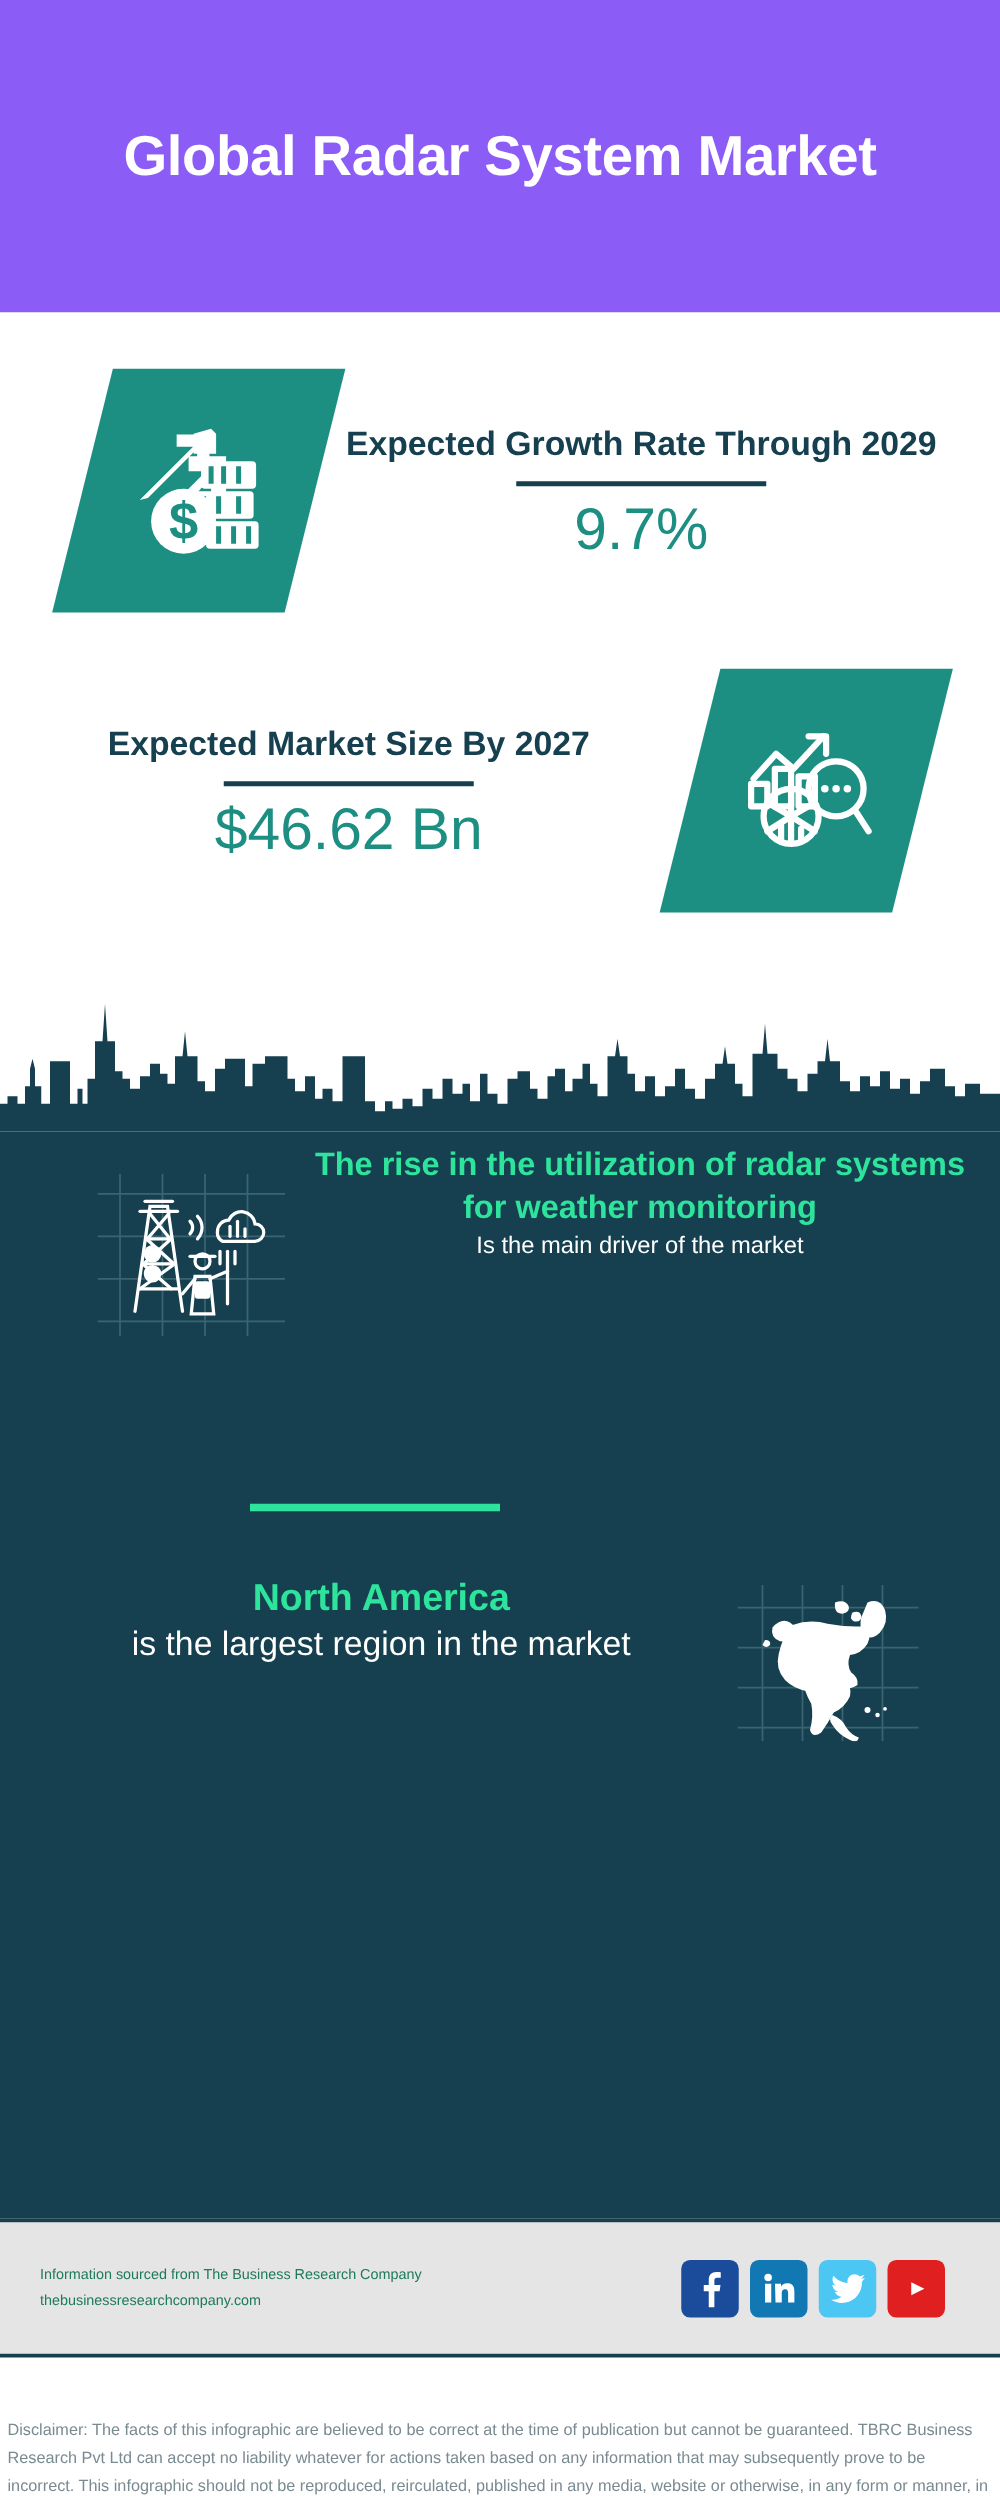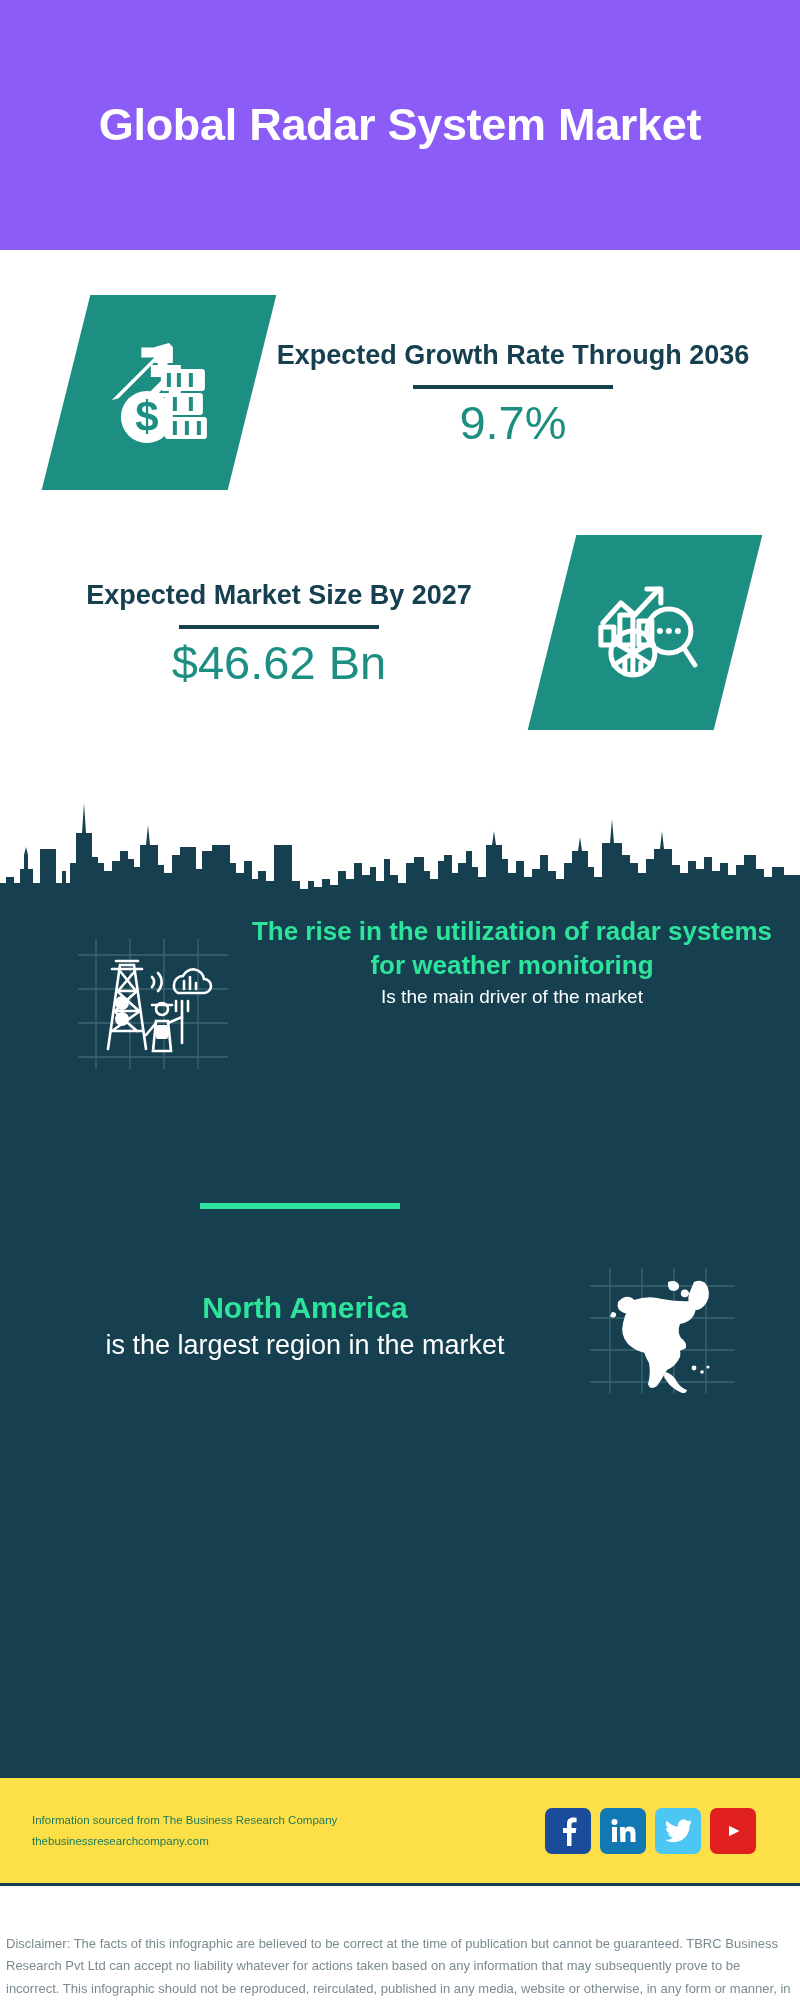--- a/index.html
+++ b/index.html
@@ -138,21 +138,21 @@
     position:absolute;
     top:298px; left:200px;
     width:200px; height:6px;
     background:#2ee49c;
   }
 
   .region-block {
     position:absolute;
     top:355px; left:0; width:100%;
     display:flex;
-    align-items:center;
+    align-items:flex-start;
   }
   .region-text {
     flex:1 1 auto;
     text-align:center;
     padding-left:26px; padding-right:6px;
   }
   .region-hl {
     color:#2ee49c;
     font-size:30px;
     font-weight:bold;
@@ -169,21 +169,21 @@
     flex:0 0 auto;
     width:145px; height:125px;
     margin-right:65px; margin-top:8px;
     position:relative;
   }
 
   
   .footer-sep { height:3px; background:#16404f; width:100%; }
   .footer {
     height:105px;
-    background:#fde047;
+    background:#e5e5e5;
     display:flex;
     align-items:center;
     padding:0 32px 0 32px;
   }
   .footer-text { flex:1 1 auto; }
   .footer-line {
     color:#1d7a5a;
     font-size:11.5px;
     line-height:1.75;
   }
@@ -247,21 +247,21 @@
           <rect x="94" y="84" width="4" height="14"></rect>
         </g>
 
         <circle cx="44" cy="80" r="26" fill="#ffffff"></circle>
         <g fill="#1d8f82">
           <text x="44" y="94" font-family="Liberation Sans, sans-serif" font-size="42" font-weight="bold" text-anchor="middle">$</text>
         </g>
       </svg>
     </div>
     <div class="stat-text stat-text-l">
-      <div class="stat-label">Expected Growth Rate Through 2036</div>
+      <div class="stat-label">Expected Growth Rate Through 2029</div>
       <div class="stat-rule"></div>
       <div class="stat-value">9.7%</div>
     </div>
   </div>
 
   <div class="stat-row stat-row-2">
     <div class="stat-text stat-text-r">
       <div class="stat-label">Expected Market Size By 2027</div>
       <div class="stat-rule"></div>
       <div class="stat-value">$46.62 Bn</div>

